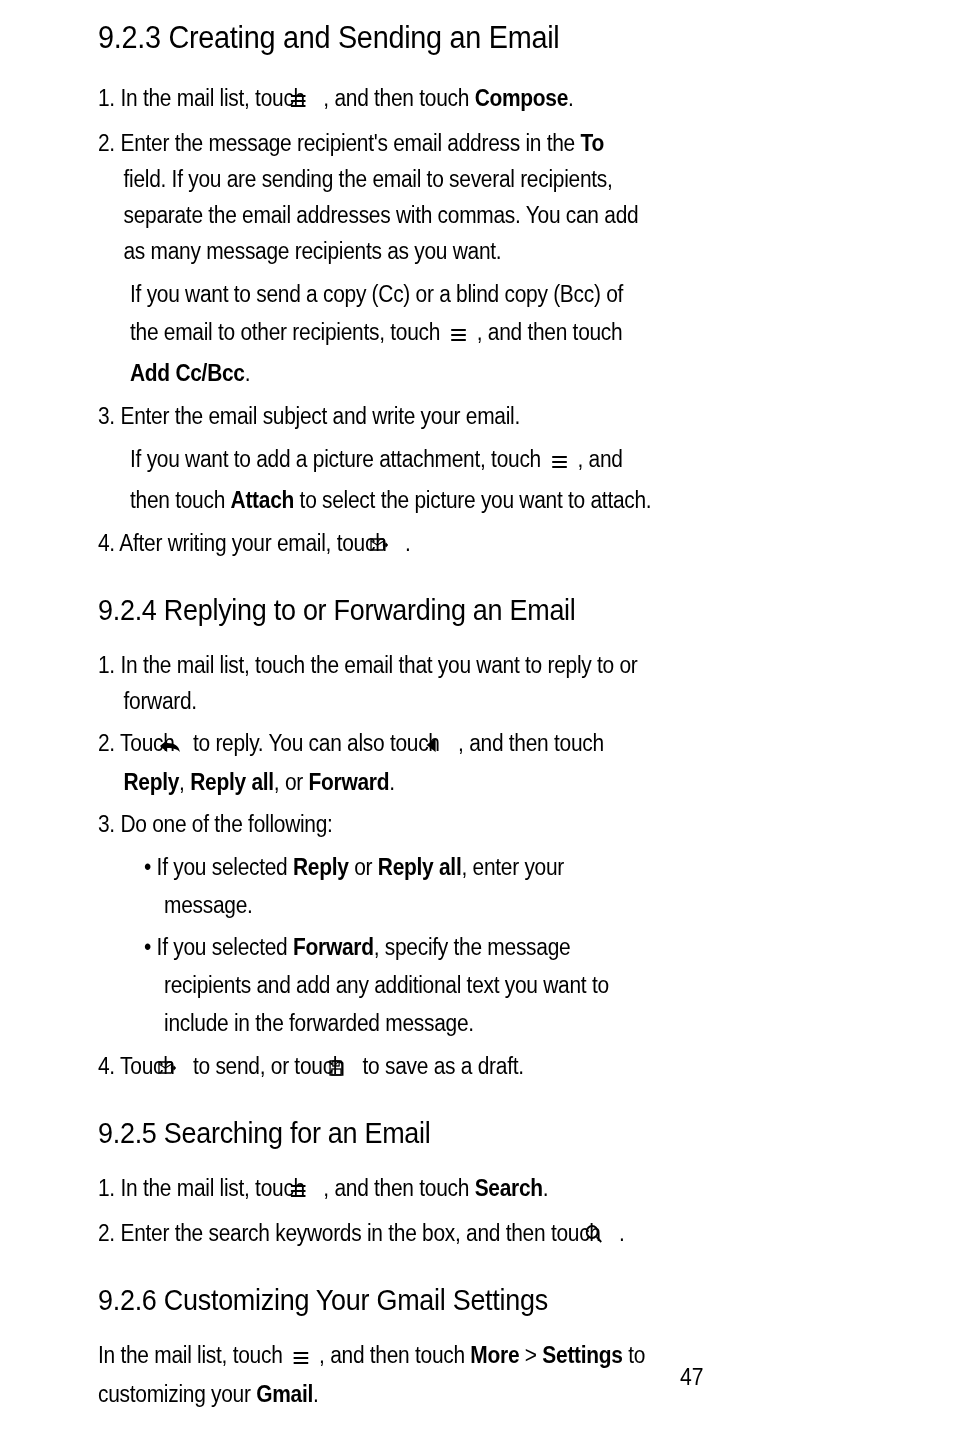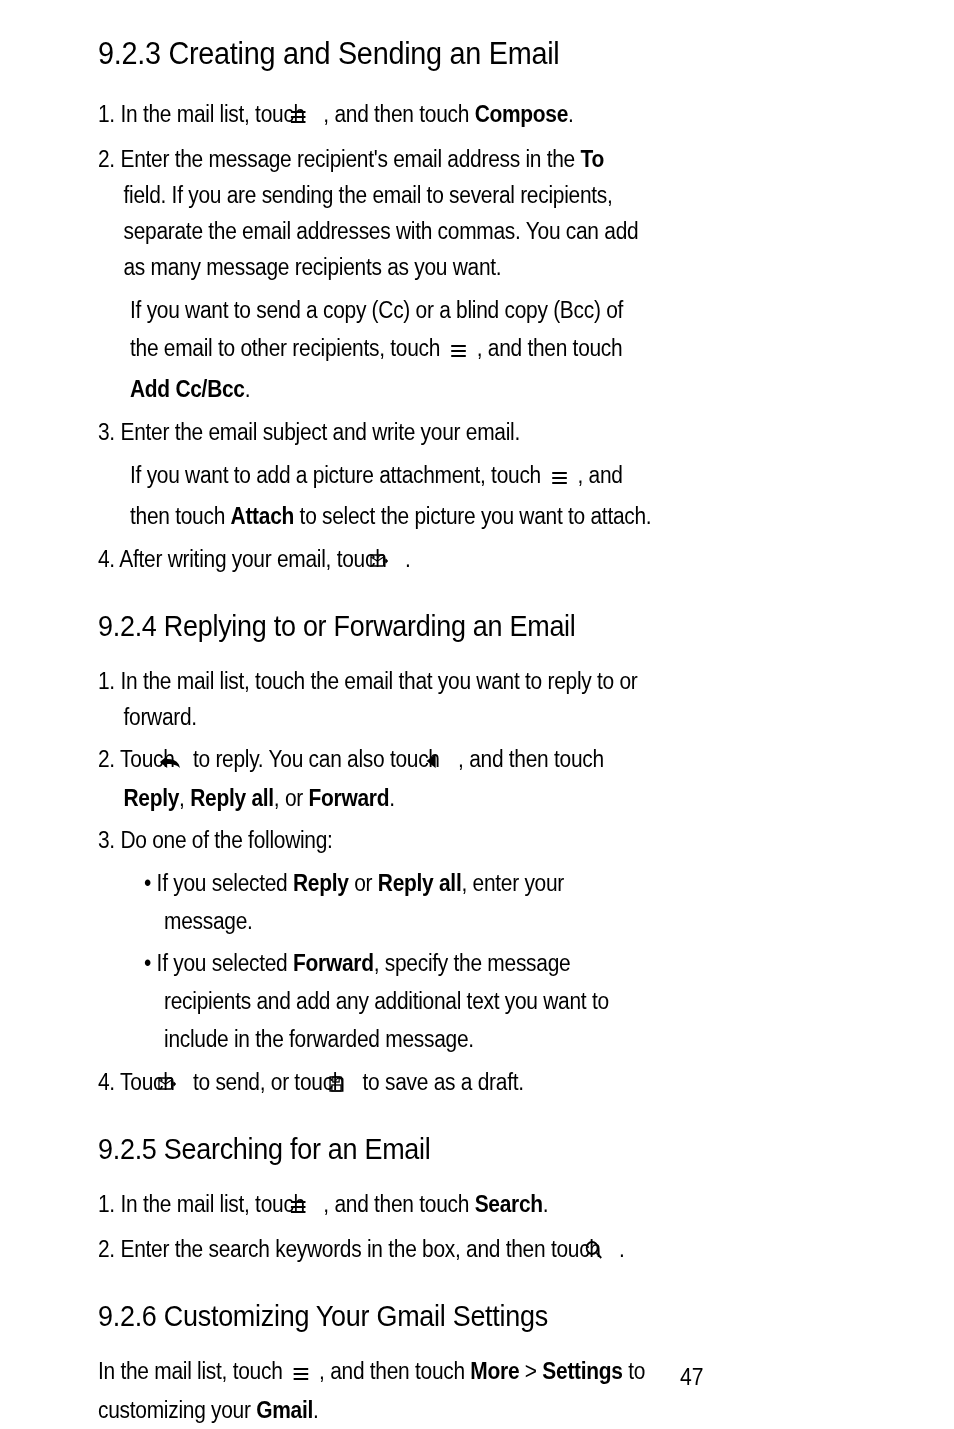--- a/index.html
+++ b/index.html
@@ -6,21 +6,21 @@
     margin: 0;
     padding: 0;
     background: #ffffff;
     font-family: Arial, Helvetica, sans-serif;
     color: #000;
     font-weight: 300;
   }
   .page {
     width: 784px;
     min-height: 1429px;
-    padding: 36px 78px 0 98px;
+    padding: 20px 78px 0 98px;
     box-sizing: border-box;
     position: relative;
   }
   h2.section-heading {
     font-size: 31px;
     font-weight: 400;
     letter-spacing: -0.3px;
     margin: 0 0 24px 0;
     transform: scaleX(0.93);
     transform-origin: left center;

